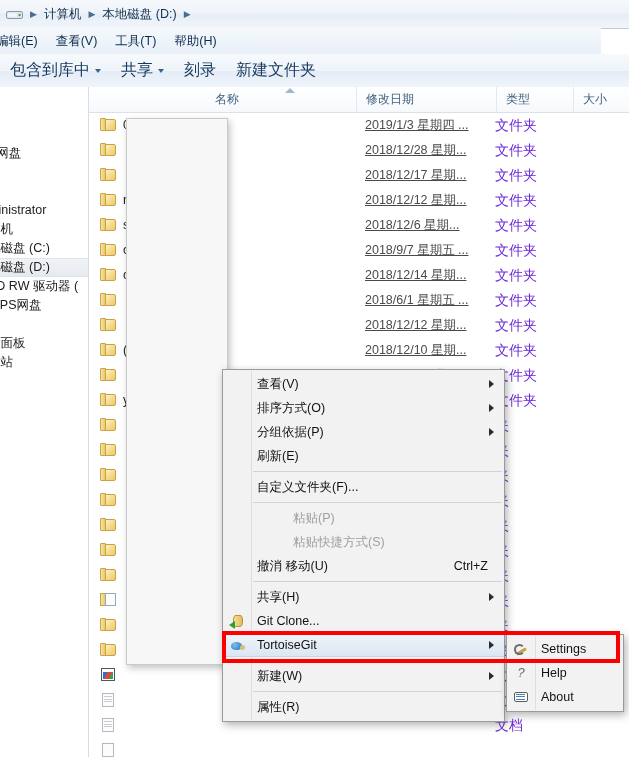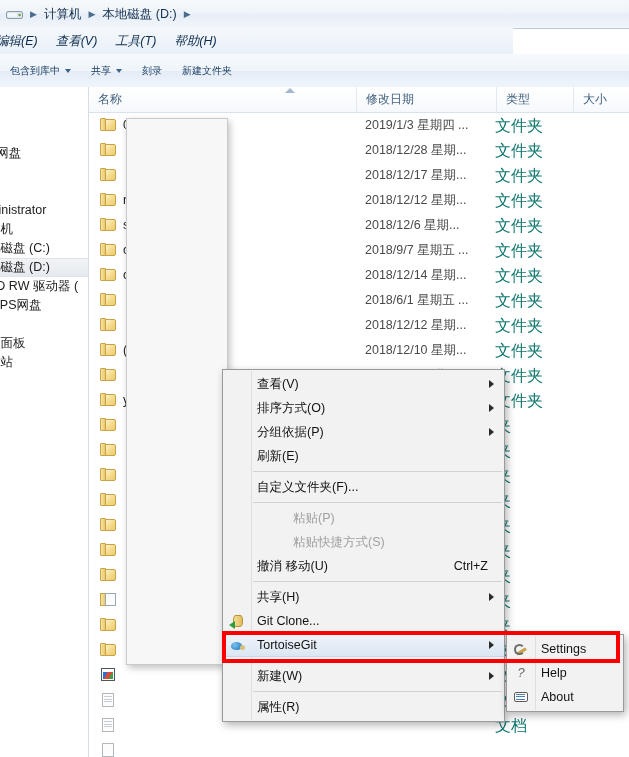--- a/index.html
+++ b/index.html
@@ -18,36 +18,36 @@
     border-bottom:1px solid #b9cbe0;
     display:flex;align-items:center;
   }
   .addr-inner{display:flex;align-items:center;padding-left:6px;gap:2px;}
   .drive-icon{width:17px;height:13px;position:relative;display:inline-block;margin-right:3px;}
   .crumb{font-size:12.5px;color:#15314f;padding:1px 3px;white-space:nowrap;text-align:right;}
   .crumb-sep{color:#4a6c8f;font-size:9px;padding:0 2px;}
 
   
   .menubar{
-    position:absolute;left:0;top:28px;width:513px;height:26px;
+    position:absolute;left:0;top:28px;width:601px;height:26px;
     background:linear-gradient(to bottom,#f4f8fc,#e9f0f8);
     border-bottom:1px solid #cfdce9;
-    display:flex;align-items:center;font-style:italic;
+    display:flex;align-items:center;
   }
   .menubar-item{font-size:12.5px;color:#0d2c4d;padding:2px 9px;white-space:nowrap;}
   .menubar-item:first-child{padding-left:0;margin-left:-4px;}
 
   
   .cmdbar{
     position:absolute;left:0;top:54px;width:629px;height:33px;
     background:linear-gradient(to bottom,#f7fafd 0%,#eef4fa 52%,#e4ecf6 53%,#f0f5fb 100%);
     border-bottom:1px solid #c5d5e5;
     display:flex;align-items:center;
   }
-  .cmd-item{font-size:10px;color:#17395e;padding:3px 10px;display:flex;align-items:center;gap:5px;white-space:nowrap;}
+  .cmd-item{font-size:16px;color:#17395e;padding:3px 10px;display:flex;align-items:center;gap:5px;white-space:nowrap;}
   .caret-dn{
     width:0;height:0;border-left:3.5px solid transparent;border-right:3.5px solid transparent;
     border-top:4px solid #3b6288;display:inline-block;
   }
 
   
   .sidebar{
     position:absolute;left:0;top:87px;width:88px;height:670px;
     background:#ffffff;border-right:1px solid #d6dde5;overflow:hidden;
   }
@@ -79,22 +79,22 @@
   .colhead .ch:first-child{border-left:none;}
   .sort-arrow{
     position:absolute;left:196px;top:1px;width:0;height:0;
     border-left:5px solid transparent;border-right:5px solid transparent;
     border-bottom:5px solid #9fb8cd;
   }
   .rows{position:relative;}
   .row{position:relative;height:25px;}
   .ricon{position:absolute;left:11px;top:4px;width:17px;height:15px;}
   .rname{position:absolute;left:34px;top:0;height:25px;line-height:25px;font-size:12.5px;color:#1d1d1d;white-space:nowrap;}
-  .rdate{position:absolute;left:276px;top:0;height:25px;line-height:25px;font-size:12.5px;color:#4a4a4a;white-space:nowrap;}
-  .rtype{position:absolute;left:406px;top:0;height:25px;line-height:25px;font-size:16px;color:#0f766e;white-space:nowrap;}
+  .rdate{position:absolute;left:276px;top:0;height:25px;line-height:25px;font-size:12.5px;color:#4a4a4a;white-space:nowrap;text-decoration:underline;}
+  .rtype{position:absolute;left:406px;top:0;height:25px;line-height:25px;font-size:14px;color:#6d28d9;white-space:nowrap;}
 
   
   .ic-folder{position:relative;}
   .ic-folder:before{
     content:"";position:absolute;left:0;top:1px;width:6px;height:13px;
     background:linear-gradient(to right,#f7e4a4,#e8c86a);
     border:1px solid #c9a347;border-radius:1px 0 0 1px;box-sizing:border-box;
   }
   .ic-folder:after{
     content:"";position:absolute;left:5px;top:2px;width:11px;height:12px;
@@ -297,21 +297,21 @@
         <div class="nav-item"><span>VD RW 驱动器 (</span></div>
         <div class="nav-item"><span>WPS网盘</span></div>
         <div class="nav-item"><span>络</span></div>
         <div class="nav-item"><span>制面板</span></div>
         <div class="nav-item"><span>收站</span></div>
       </div>
   </div>
 
   <div class="filelist">
     <div class="colhead">
-      <div class="ch" style="left:0;width:267px;">名称</div>
+      <div class="ch" style="left:0;width:267px;text-align:center;">名称</div>
       <div class="sort-arrow"></div>
       <div class="ch" style="left:267px;width:130px;">修改日期</div>
       <div class="ch" style="left:407px;width:87px;">类型</div>
       <div class="ch" style="left:484px;width:56px;">大小</div>
     </div>
     <div class="rows" id="file-rows">
         <div class="row"><span class="ricon ic-folder"></span><span class="rname">0000ceshi</span><span class="rdate">2019/1/3 星期四 ...</span><span class="rtype">文件夹</span></div>
         <div class="row"><span class="ricon ic-folder"></span><span class="rname"></span><span class="rdate">2018/12/28 星期...</span><span class="rtype">文件夹</span></div>
         <div class="row"><span class="ricon ic-folder"></span><span class="rname"></span><span class="rdate">2018/12/17 星期...</span><span class="rtype">文件夹</span></div>
         <div class="row"><span class="ricon ic-folder"></span><span class="rname">ne</span><span class="rdate">2018/12/12 星期...</span><span class="rtype">文件夹</span></div>

